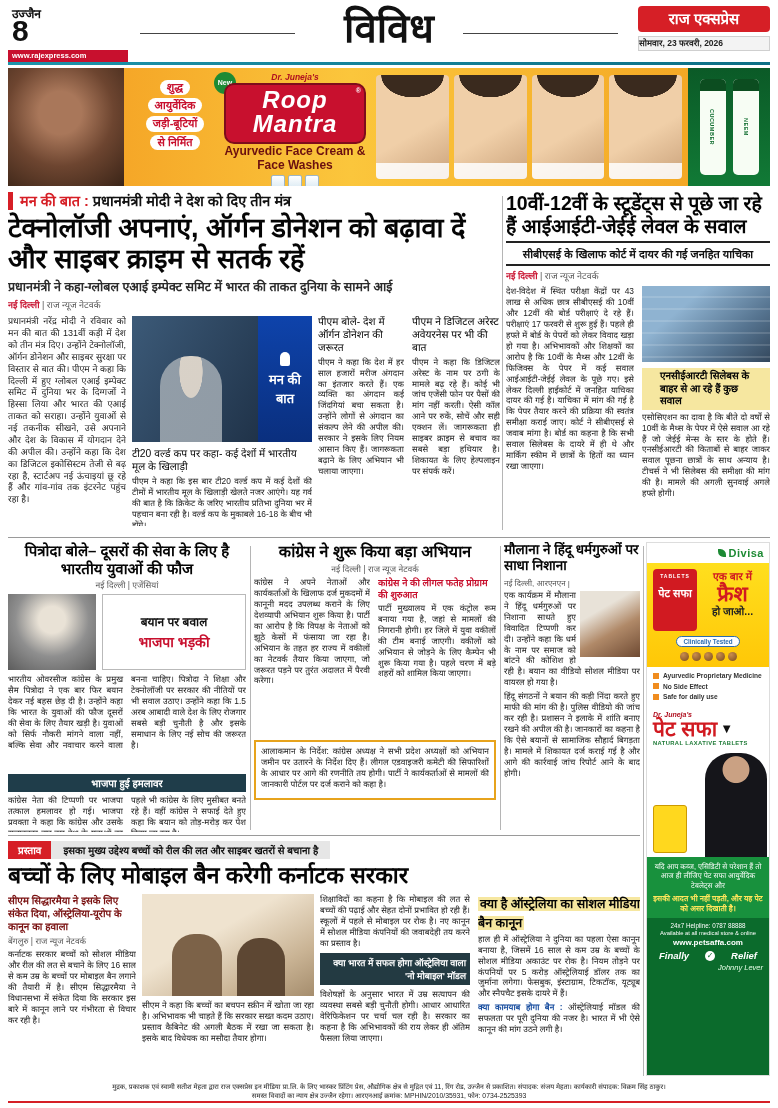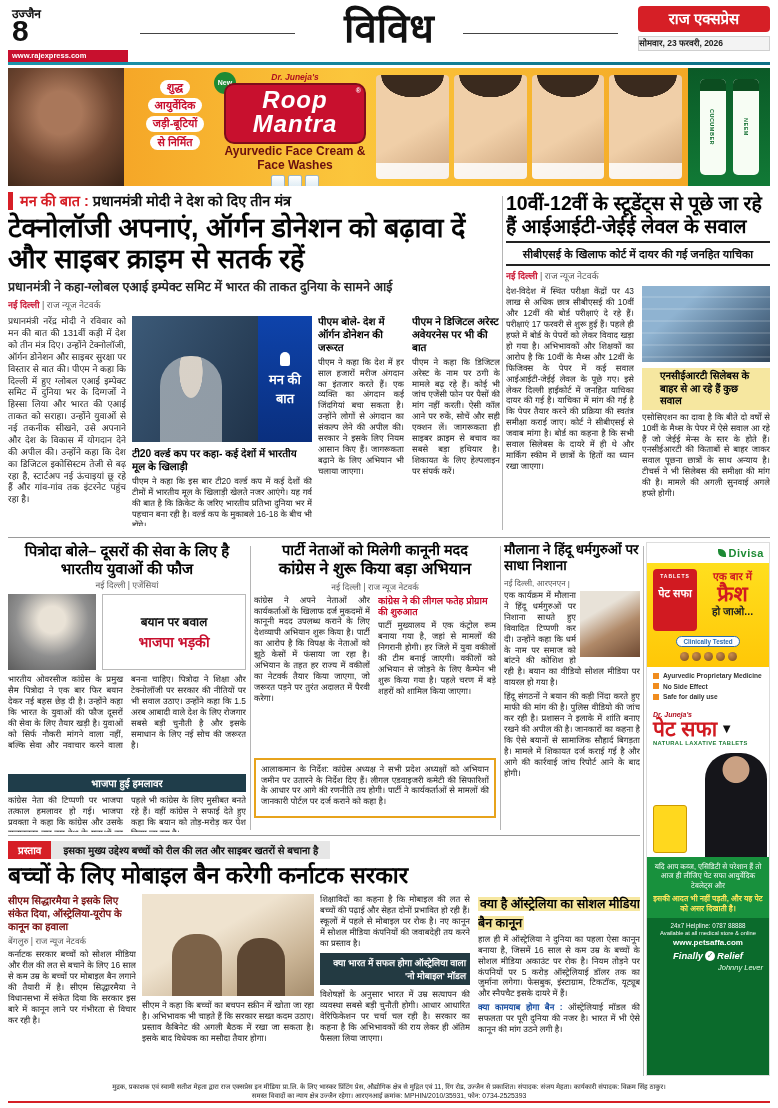--- a/index.html
+++ b/index.html
@@ -66,21 +66,21 @@
   .lead-col1{position:absolute;left:0;top:0;width:118px;height:210px;overflow:hidden}
   .lead-photo{position:absolute;left:124px;top:0;width:180px;height:126px;overflow:hidden;
               background:linear-gradient(120deg,#3c5a78,#18283c)}
   .photo-fig{position:absolute;left:28px;bottom:0;width:62px;height:86px;border-radius:30px 30px 0 0;opacity:.92;
              background:radial-gradient(ellipse at 50% 18%,#e7ddd0 0 26%,#9aa4ad 27% 100%)}
   .photo-tag{position:absolute;right:0;top:0;bottom:0;width:54px;color:#fff;font-weight:bold;font-size:13px;
              display:flex;flex-direction:column;align-items:center;justify-content:center;gap:1px;text-align:center;
              background:linear-gradient(180deg,#0e43ab,#0a2f7e)}
   .mic{width:10px;height:14px;background:#fff;border-radius:5px 5px 2px 2px;margin-bottom:3px}
   .lead-sub1{position:absolute;left:124px;top:132px;width:180px;height:78px;overflow:hidden}
-  .subhead{font-size:10.3px;font-weight:bold;line-height:1.25;color:#050505;margin-bottom:2px}
+  .subhead{font-size:10.3px;font-weight:normal;line-height:1.25;color:#050505;margin-bottom:2px}
   .lead-col3{position:absolute;left:310px;top:0;width:86px;height:210px;overflow:hidden}
   .lead-col4{position:absolute;left:404px;top:0;width:88px;height:210px;overflow:hidden}
 
   
   .jee{position:absolute;left:506px;top:192px;width:264px;height:342px;overflow:hidden}
   .jee-headline{font-size:19.5px;font-weight:800;line-height:1.16;color:#050505}
   .jee-deck{margin-top:4px;border-top:2px solid #222;border-bottom:2px solid #222;padding:3px 2px;font-size:11px;
             font-weight:bold;text-align:center;color:#111}
   .jee-grid{position:relative;margin-top:4px;height:238px;overflow:hidden}
   .jee-colA{position:absolute;left:0;top:0;width:128px;height:238px;overflow:hidden}
@@ -161,21 +161,21 @@
   .ps-man{position:absolute;right:2px;bottom:0;width:62px;height:104px;border-radius:26px 26px 0 0;
           background:radial-gradient(circle at 50% 16%,#caa183 0 14%,#15151a 15%)}
   .ps-minipack{position:absolute;left:6px;bottom:4px;width:34px;height:48px;background:#ffd81e;border:1px solid #cc9a00;border-radius:3px}
   .ps-green{background:#18913d;color:#fff;padding:5px 6px;text-align:center;flex:none}
   .ps-gtext{font-size:7.3px;line-height:1.3}
   .ps-gbold{font-size:7.6px;font-weight:bold;margin-top:3px;color:#ffe65c}
   .ps-foot{background:#0b6b2c;color:#fff;padding:4px 6px;flex:1;text-align:center}
   .ps-help{font-size:6.3px}
   .ps-avail{font-size:5.8px;margin-top:1px}
   .ps-web{font-size:8px;font-weight:bold;margin-top:2px;cursor:pointer}
-  .ps-relief{margin-top:3px;font-size:9.5px;font-weight:800;font-style:italic;display:flex;align-items:center;justify-content:center;gap:2px}
+  .ps-relief{margin-top:3px;font-size:9.5px;font-weight:800;font-style:italic;display:flex;align-items:center;justify-content:center;gap:16px}
   .ps-check{display:inline-block;width:10px;height:10px;background:#fff;color:#0b6b2c;border-radius:50%;font-size:8px;line-height:10px;font-weight:bold;font-style:normal}
   .ps-sign{font-size:7.5px;font-style:italic;text-align:right;margin-top:2px;color:#e8ffe8}
 
   
   .kar{position:absolute;left:8px;top:841px;width:632px;height:238px;overflow:hidden}
   .kar-tagrow{display:flex;width:max-content}
   .kar-badge{background:#d61f26;color:#fff;font-size:10px;font-weight:bold;padding:2px 10px}
   .kar-tagtext{background:#e6e6e6;color:#111;font-size:10px;font-weight:bold;padding:2px 12px}
   .kar-headline{margin-top:4px;font-size:23px;font-weight:800;color:#050505;line-height:1.1}
   .kar-grid{position:relative;margin-top:6px;height:176px;overflow:hidden}
@@ -319,21 +319,20 @@
         <span class="l1">बयान पर बवाल</span>
         <span class="l2">भाजपा भड़की</span>
       </div>
     </div>
     <div class="pit-body1 bts">भारतीय ओवरसीज कांग्रेस के प्रमुख सैम पित्रोदा ने एक बार फिर बयान देकर नई बहस छेड़ दी है। उन्होंने कहा कि भारत के युवाओं की फौज दूसरों की सेवा के लिए तैयार खड़ी है। युवाओं को सिर्फ नौकरी मांगने वाला नहीं, बल्कि सेवा और नवाचार करने वाला बनना चाहिए। पित्रोदा ने शिक्षा और टेक्नोलॉजी पर सरकार की नीतियों पर भी सवाल उठाए। उन्होंने कहा कि 1.5 अरब आबादी वाले देश के लिए रोजगार सबसे बड़ी चुनौती है और इसके समाधान के लिए नई सोच की जरूरत है।</div>
     <div class="pit-bar">भाजपा हुई हमलावर</div>
     <div class="pit-body2 bts">कांग्रेस नेता की टिप्पणी पर भाजपा तत्काल हमलावर हो गई। भाजपा प्रवक्ता ने कहा कि कांग्रेस और उसके सलाहकार बार-बार देश के युवाओं का अपमान करते हैं। पित्रोदा के बयान पहले भी कांग्रेस के लिए मुसीबत बनते रहे हैं। वहीं कांग्रेस ने सफाई देते हुए कहा कि बयान को तोड़-मरोड़ कर पेश किया जा रहा है।</div>
   </div>
 
   <div class="con">
-    <div class="con-h1">पार्टी नेताओं को मिलेगी कानूनी मदद</div>
     <div class="con-h2">कांग्रेस ने शुरू किया बड़ा अभियान</div>
     <div class="con-byline">
       <span class="loc">नई दिल्ली</span><span> | राज न्यूज नेटवर्क</span>
     </div>
     <div class="con-grid">
       <div class="con-colA bts">कांग्रेस ने अपने नेताओं और कार्यकर्ताओं के खिलाफ दर्ज मुकदमों में कानूनी मदद उपलब्ध कराने के लिए देशव्यापी अभियान शुरू किया है। पार्टी का आरोप है कि विपक्ष के नेताओं को झूठे केसों में फंसाया जा रहा है। अभियान के तहत हर राज्य में वकीलों का नेटवर्क तैयार किया जाएगा, जो जरूरत पड़ने पर तुरंत अदालत में पैरवी करेगा।</div>
       <div class="con-colB">
         <div class="con-sub">कांग्रेस ने की लीगल फतेह प्रोग्राम की शुरुआत</div>
         <div class="bts">पार्टी मुख्यालय में एक कंट्रोल रूम बनाया गया है, जहां से मामलों की निगरानी होगी। हर जिले में युवा वकीलों की टीम बनाई जाएगी। वकीलों को अभियान से जोड़ने के लिए कैम्पेन भी शुरू किया गया है। पहले चरण में बड़े शहरों को शामिल किया जाएगा।</div>
       </div>

